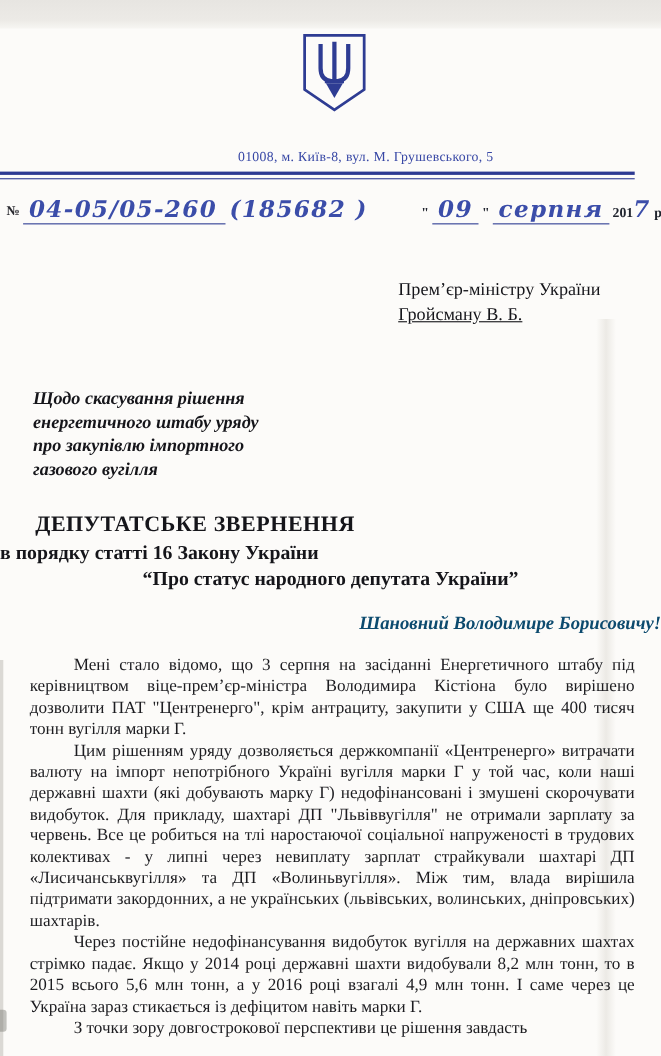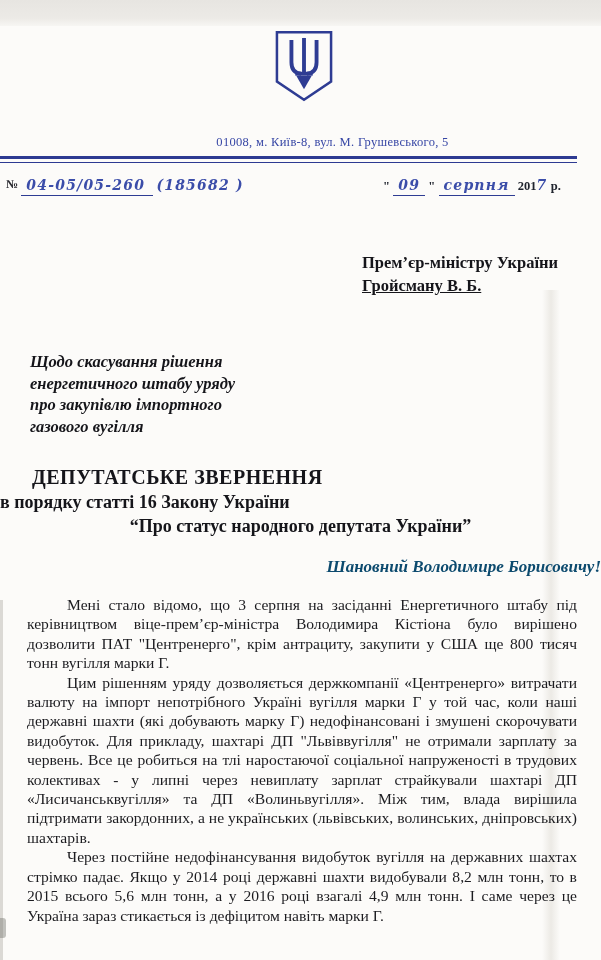--- a/index.html
+++ b/index.html
@@ -27,28 +27,28 @@
     font-size:21px; letter-spacing:1.2px; }
   .address { position:absolute; top:135px; left:0; width:100%; box-sizing:border-box;
     padding-left:10px; text-align:center; color:#3747a5; font-size:12.5px; letter-spacing:.3px;margin-left:27px; }
   .rule { position:absolute; top:156px; left:0; width:577px; height:3px;
     border-top:3.5px solid #2d3a92; border-bottom:1.5px solid #2d3a92; }
 
   
   .ref-row { position:absolute; top:177px; left:6px; width:590px; height:26px; font-size:13px; }
   .num-sign { font-weight:bold; color:#2a2a30; font-size:12px; vertical-align:2px; }
   .hand { font-family:"DejaVu Serif",serif; font-style:italic; font-weight:600;
-    color:#3b4da9; font-size:14px; letter-spacing:1.2px; }
+    color:#3b4da9; font-size:21px; letter-spacing:1.2px; }
   .u { display:inline-block; border-bottom:1.6px solid #2e3c93; padding:0 8px 1px 5px; }
   .date-part { position:absolute; left:377px; top:0; white-space:nowrap; }
   .printed { color:#20242e; font-weight:bold; font-size:12.5px; }
   .u-small { display:inline-block; border-bottom:1.6px solid #2e3c93; padding:0 5px 1px 5px; }
 
   
-  .addressee { position:absolute; top:251px; left:362px; font-weight:bold;
+  .addressee { position:absolute; top:251px; left:362px; font-weight:normal;
     font-size:16.5px; line-height:23px; color:#15151a; }
   .addressee .underlined { text-decoration:underline; }
 
   
   .subject { position:absolute; top:351px; left:30px; width:290px;
     font-weight:bold; font-style:italic; font-size:16.5px; line-height:21.5px;
     white-space:pre-line; color:#15151a; }
 
   
   .head1 { position:absolute; top:466px; left:32px; font-weight:bold; font-size:20px;
@@ -118,18 +118,19 @@
 про закупівлю імпортного
 газового вугілля</div>
 
   <div class="head1">ДЕПУТАТСЬКЕ ЗВЕРНЕННЯ</div>
   <div class="head2">в порядку статті 16 Закону України</div>
   <div class="head3">“Про статус народного депутата України”</div>
 
   <div class="salutation">Шановний Володимире Борисовичу!</div>
 
   <div class="body-text">
-    <p>Мені стало відомо, що 3 серпня на засіданні Енергетичного штабу під керівництвом віце-прем’єр-міністра Володимира Кістіона було вирішено дозволити ПАТ "Центренерго", крім антрациту, закупити у США ще 800 тисяч тонн вугілля марки Г.</p>
+    <p>Мені стало відомо, що 3 серпня на засіданні Енергетичного штабу під керівництвом віце-прем’єр-міністра Володимира Кістіона було вирішено дозволити ПАТ "Центренерго", крім антрациту, закупити у США ще 400 тисяч тонн вугілля марки Г.</p>
     <p>Цим рішенням уряду дозволяється держкомпанії «Центренерго» витрачати валюту на імпорт непотрібного Україні вугілля марки Г у той час, коли наші державні шахти (які добувають марку Г) недофінансовані і змушені скорочувати видобуток. Для прикладу, шахтарі ДП "Львіввугілля" не отримали зарплату за червень. Все це робиться на тлі наростаючої соціальної напруженості в трудових колективах - у липні через невиплату зарплат страйкували шахтарі ДП «Лисичанськвугілля» та ДП «Волиньвугілля». Між тим, влада вирішила підтримати закордонних, а не українських (львівських, волинських, дніпровських) шахтарів.</p>
     <p>Через постійне недофінансування видобуток вугілля на державних шахтах стрімко падає. Якщо у 2014 році державні шахти видобували 8,2 млн тонн, то в 2015 всього 5,6 млн тонн, а у 2016 році взагалі 4,9 млн тонн. І саме через це Україна зараз стикається із дефіцитом навіть марки Г.</p>
+    <p>З точки зору довгострокової перспективи це рішення завдасть</p>
   </div>
 
 </div>
 
 </body></html>

